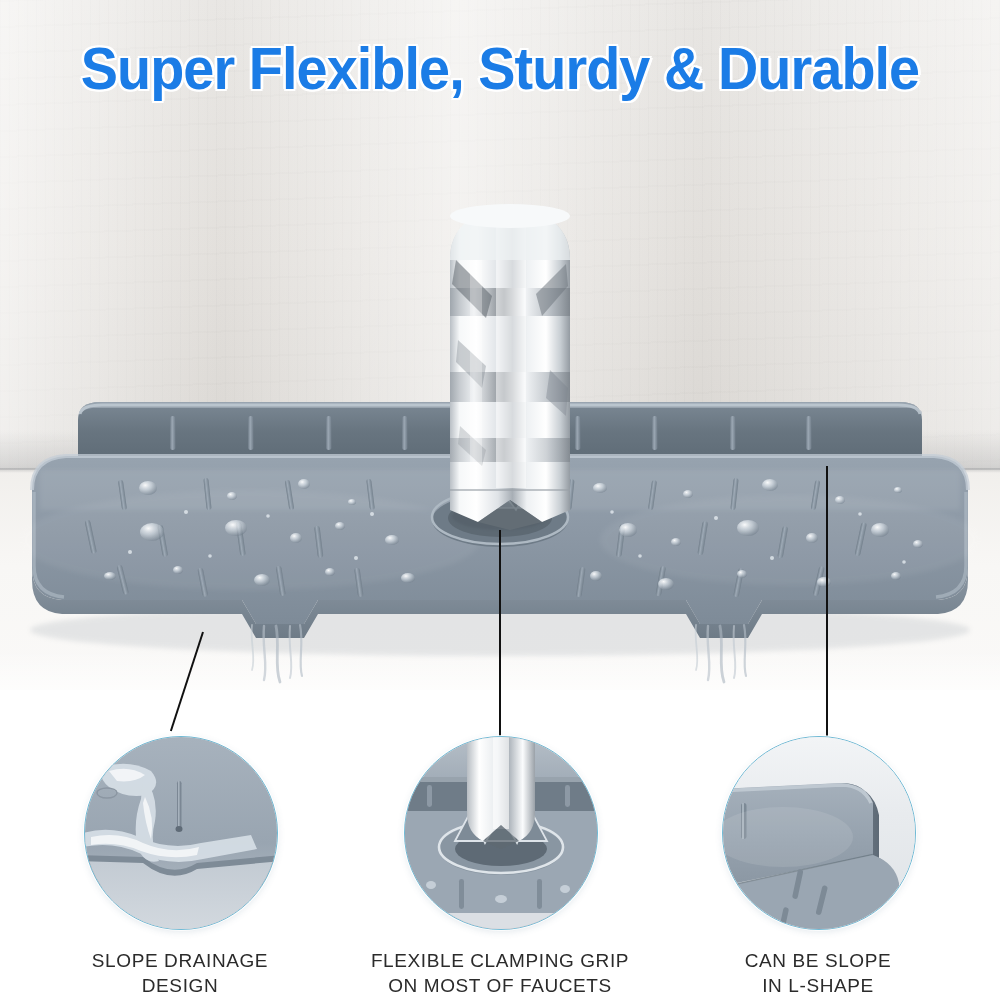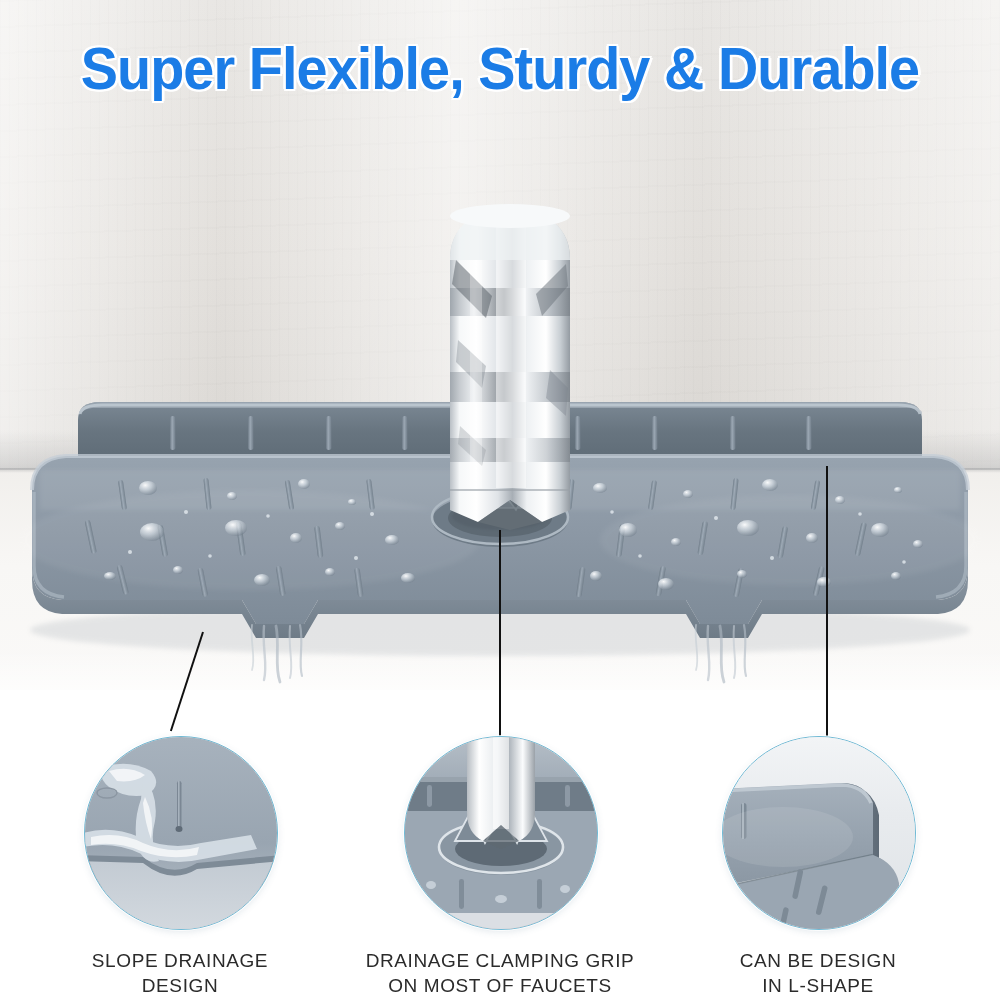--- a/index.html
+++ b/index.html
@@ -465,18 +465,18 @@
       <rect x="72" y="132" width="5.5" height="30" rx="2.7" fill="#7d8a96" transform="rotate(12 74 147)"></rect>
       <rect x="96" y="148" width="5.5" height="30" rx="2.7" fill="#7d8a96" transform="rotate(14 98 163)"></rect>
       <rect x="58" y="170" width="5.5" height="26" rx="2.7" fill="#7d8a96" transform="rotate(12 60 183)"></rect>
 
       <ellipse cx="60" cy="100" rx="70" ry="30" fill="#ffffff" opacity="0.10"></ellipse>
     </svg>
   </div>
 
   <div class="cap" style="left:30px;top:948px;width:300px;">SLOPE DRAINAGE
 DESIGN</div>
-  <div class="cap" style="left:350px;top:948px;width:300px;">DRAINAGE CLAMPING GRIP
+  <div class="cap" style="left:350px;top:948px;width:300px;">FLEXIBLE CLAMPING GRIP
 ON MOST OF FAUCETS</div>
-  <div class="cap" style="left:668px;top:948px;width:300px;">CAN BE DESIGN
+  <div class="cap" style="left:668px;top:948px;width:300px;">CAN BE SLOPE
 IN L-SHAPE</div>
 
 </div>
 
 </body></html>

